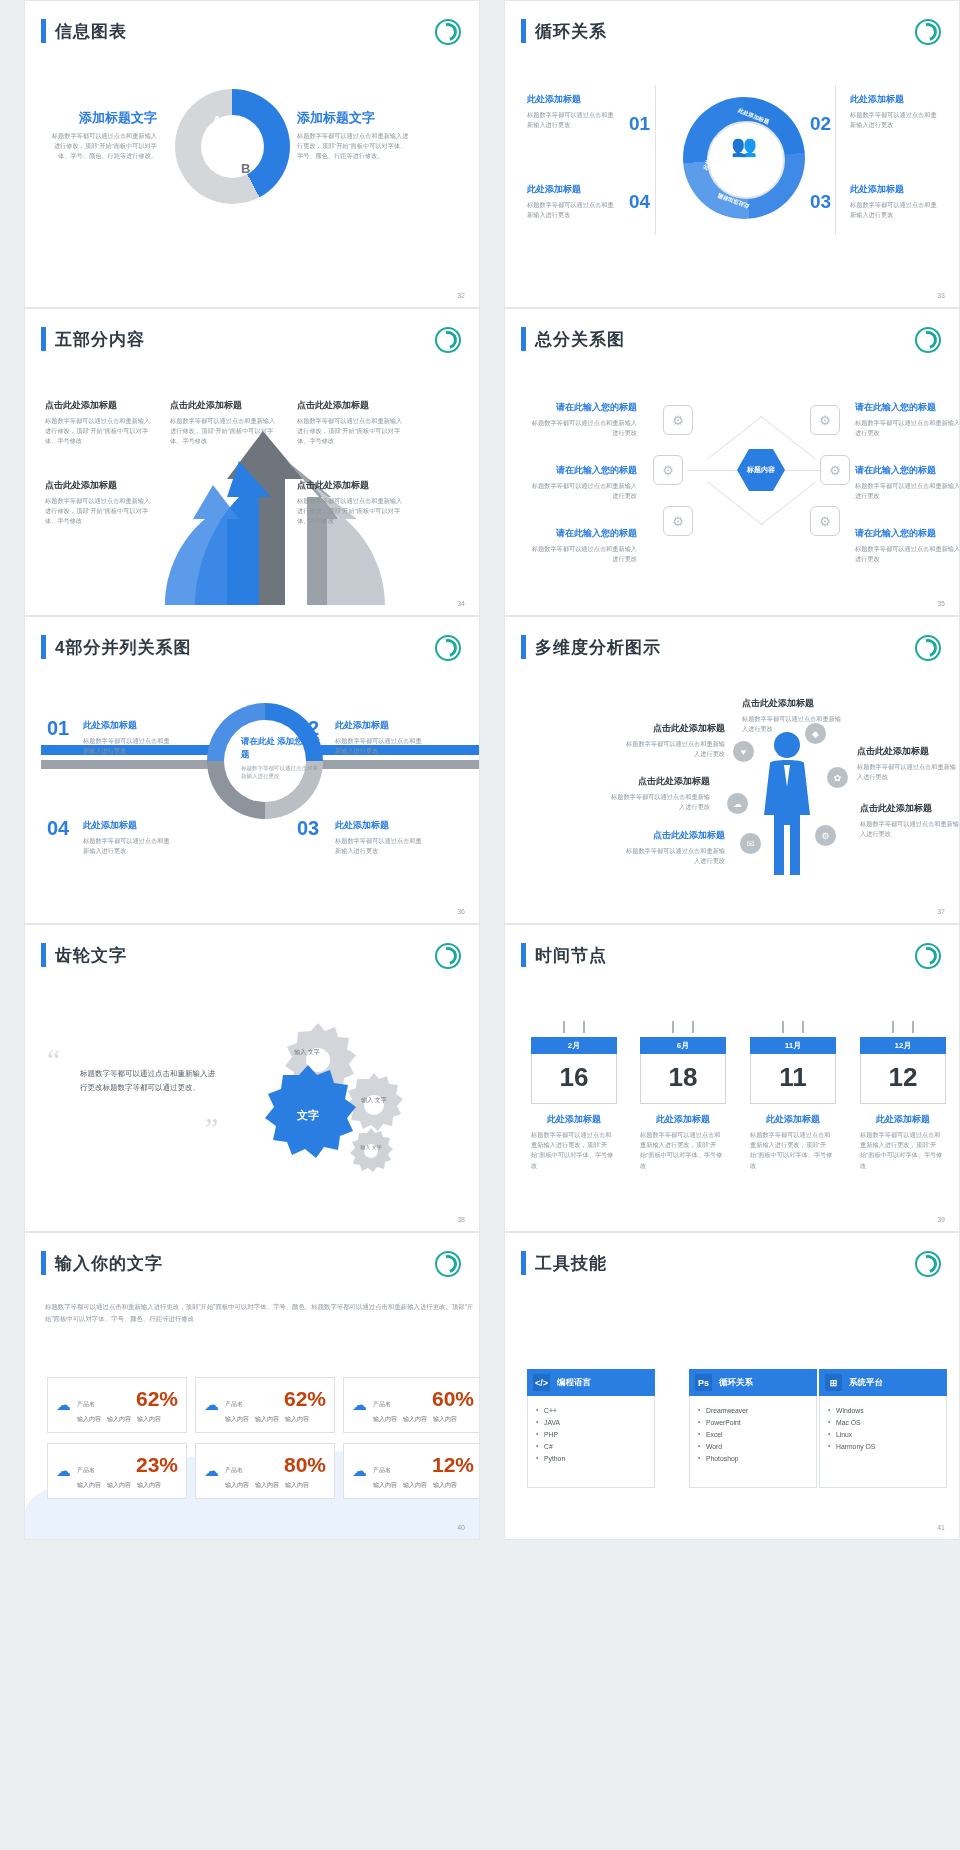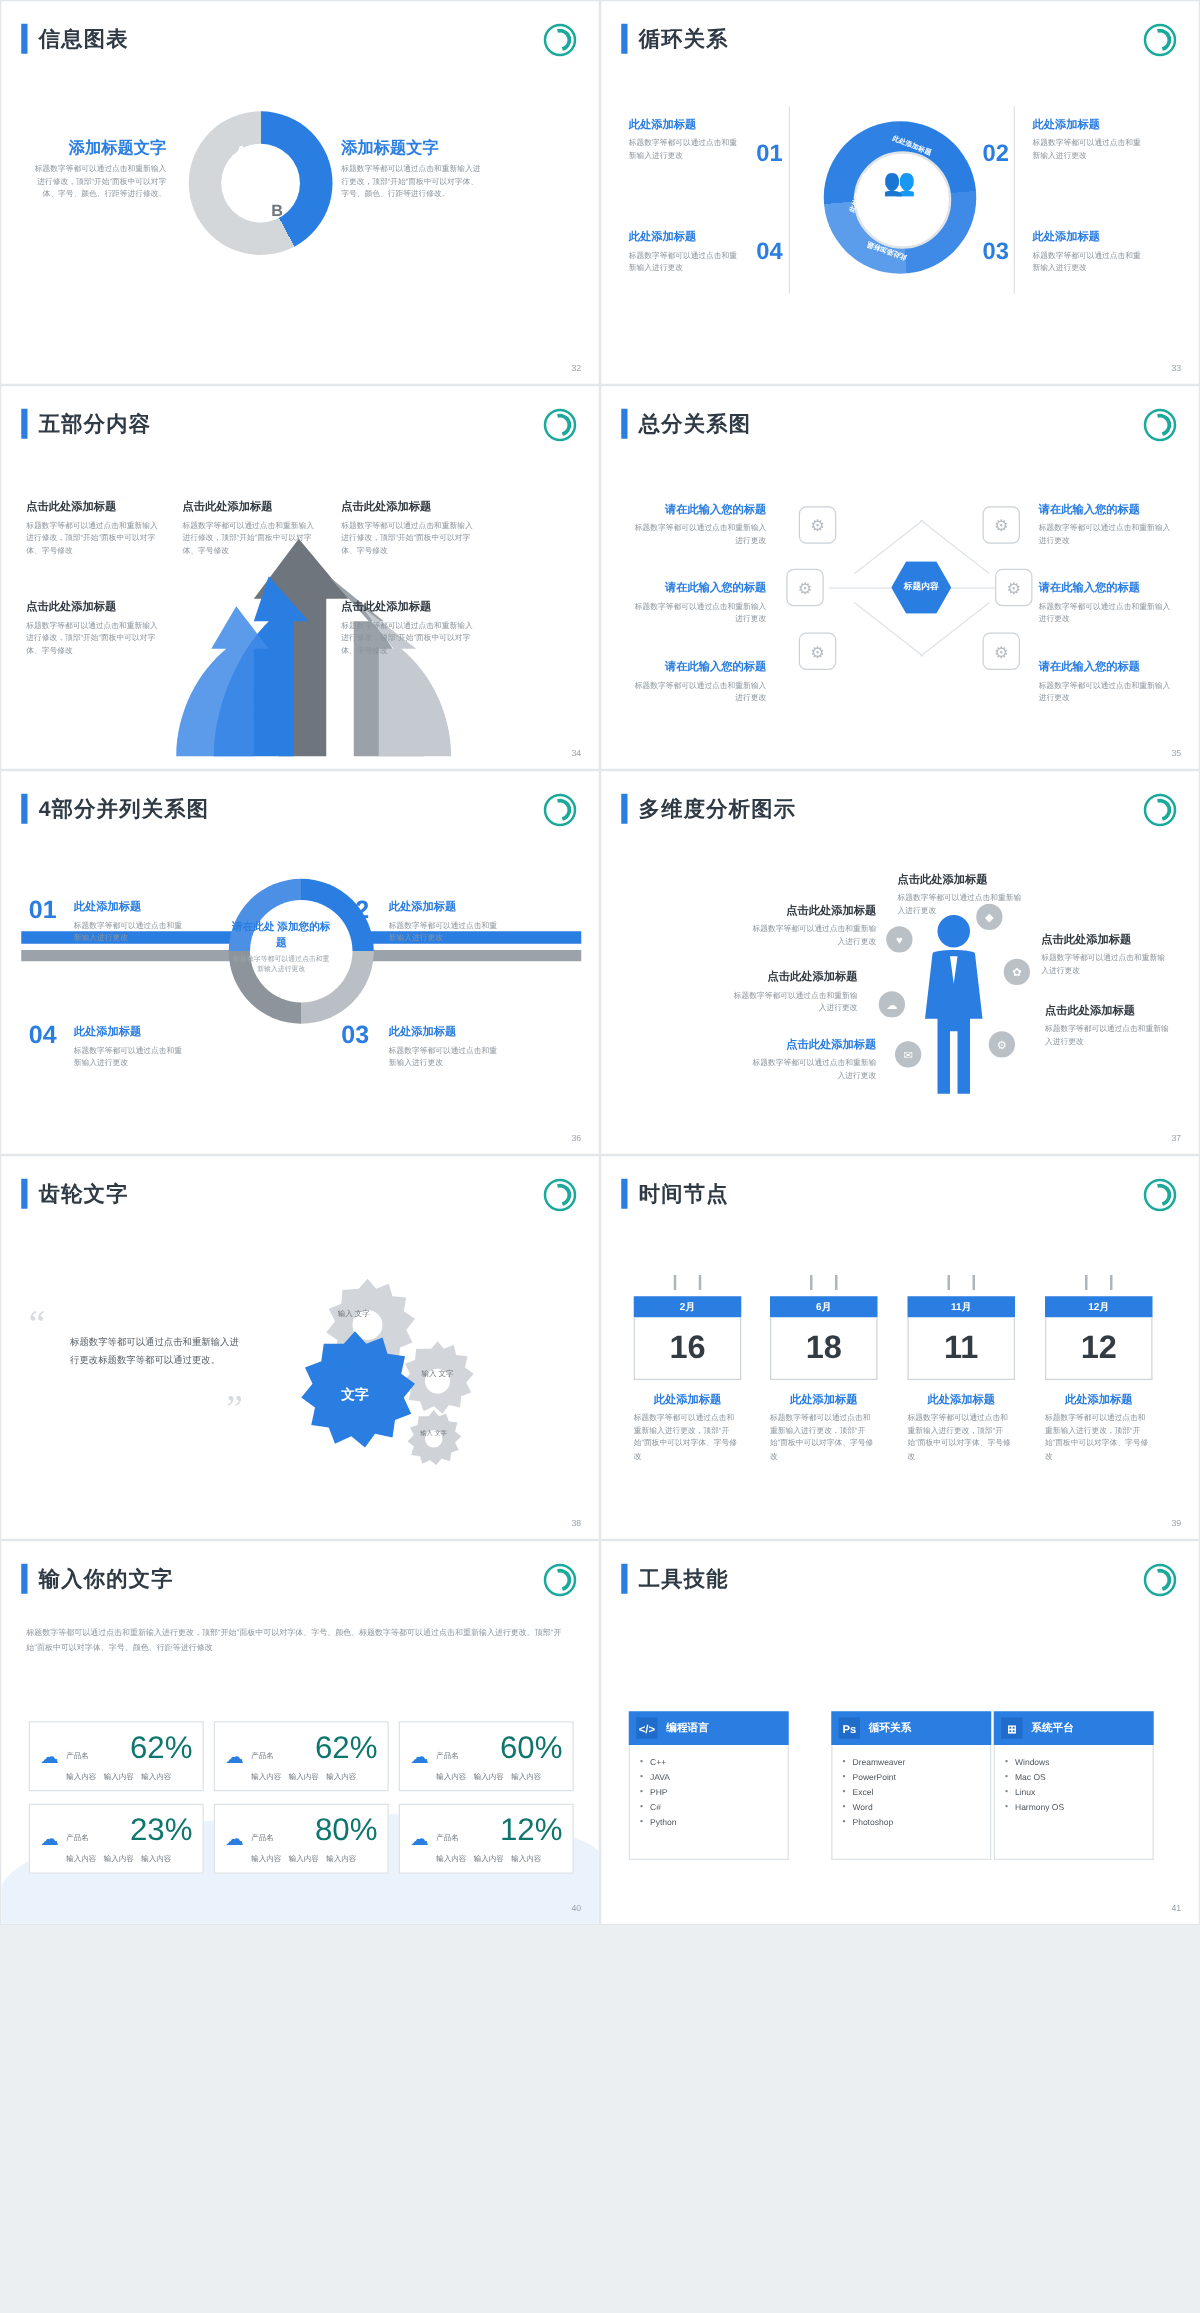--- a/index.html
+++ b/index.html
@@ -16,20 +16,21 @@
     display: grid;
     grid-template-columns: repeat(2, 480px);
     grid-auto-rows: 308px;
     row-gap: 0px;
   }
   .slide {
     position: relative;
     background: #ffffff;
     border: 1px solid #e4e7ea;
     overflow: hidden;
+    margin-left: 24px;
   }
   .slide-inner { position: absolute; inset: 0; }
 
   
   .s-head {
     position: absolute;
     top: 18px; left: 16px;
     display: flex; align-items: center;
   }
   .s-bar {
@@ -138,21 +139,21 @@
     position: absolute; left: 182px; top: 86px;
     width: 116px; height: 116px; border-radius: 50%;
     background: conic-gradient(#2a7de1 0deg 90deg, #b9bfc5 90deg 180deg, #8d949b 180deg 270deg, #4b90e4 270deg 360deg);
   }
   .s36-ring::after {
     content: ""; position: absolute; left: 17px; top: 17px;
     width: 82px; height: 82px; border-radius: 50%; background: #fff;
   }
   .s36-band { position: absolute; left: 16px; top: 128px; width: 448px; height: 10px; background: #2a7de1; }
   .s36-band2 { position: absolute; left: 16px; top: 143px; width: 448px; height: 9px; background: #9ba2a9; }
-  .s36-center { position: absolute; left: 183px; top: 118px; width: 82px; text-align: center; z-index: 5; font-family: Liberation Serif, serif; }
+  .s36-center { position: absolute; left: 216px; top: 118px; width: 82px; z-index: 5; }
 
   
   .circ-icon {
     position: absolute; width: 21px; height: 21px; border-radius: 50%;
     background: #b9c0c6; color: #fff;
     font-size: 9px; display: flex; align-items: center; justify-content: center;
   }
   .s37-txt { position: absolute; width: 105px; }
   .man { position: absolute; left: 247px; top: 108px; }
   .quote { position: absolute; font-size: 30px; color: #d7dade; font-family: "Liberation Serif", serif; }
@@ -171,21 +172,21 @@
   .cal-ring { width: 2px; height: 12px; background: #aeb5bb; display: inline-block; }
 
   
   .s40-para { position: absolute; left: 20px; top: 68px; width: 440px; font-size: 6.4px; color: #8b949c; line-height: 1.8; }
   .stat {
     position: absolute; width: 140px; height: 56px;
     border: 1px solid #dde2e6; background: #fff;
     display: flex; align-items: center; padding: 0 8px;
   }
   .stat-ico { font-size: 15px; color: #2a7de1; margin-right: 6px; }
-  .stat-pct { font-size: 25px; font-weight: normal; color: #0f766e; }
+  .stat-pct { font-size: 21px; font-weight: bold; color: #c2410c; }
   .stat-lbl { font-size: 6px; color: #6f767d; }
   .wave {
     position: absolute; left: 0; bottom: 0; width: 480px; height: 88px;
     background: #eaf2fb;
     border-top-left-radius: 60% 70%;
     border-top-right-radius: 40% 40%;
   }
 
   
   .sk-card { position: absolute; width: 128px; }

